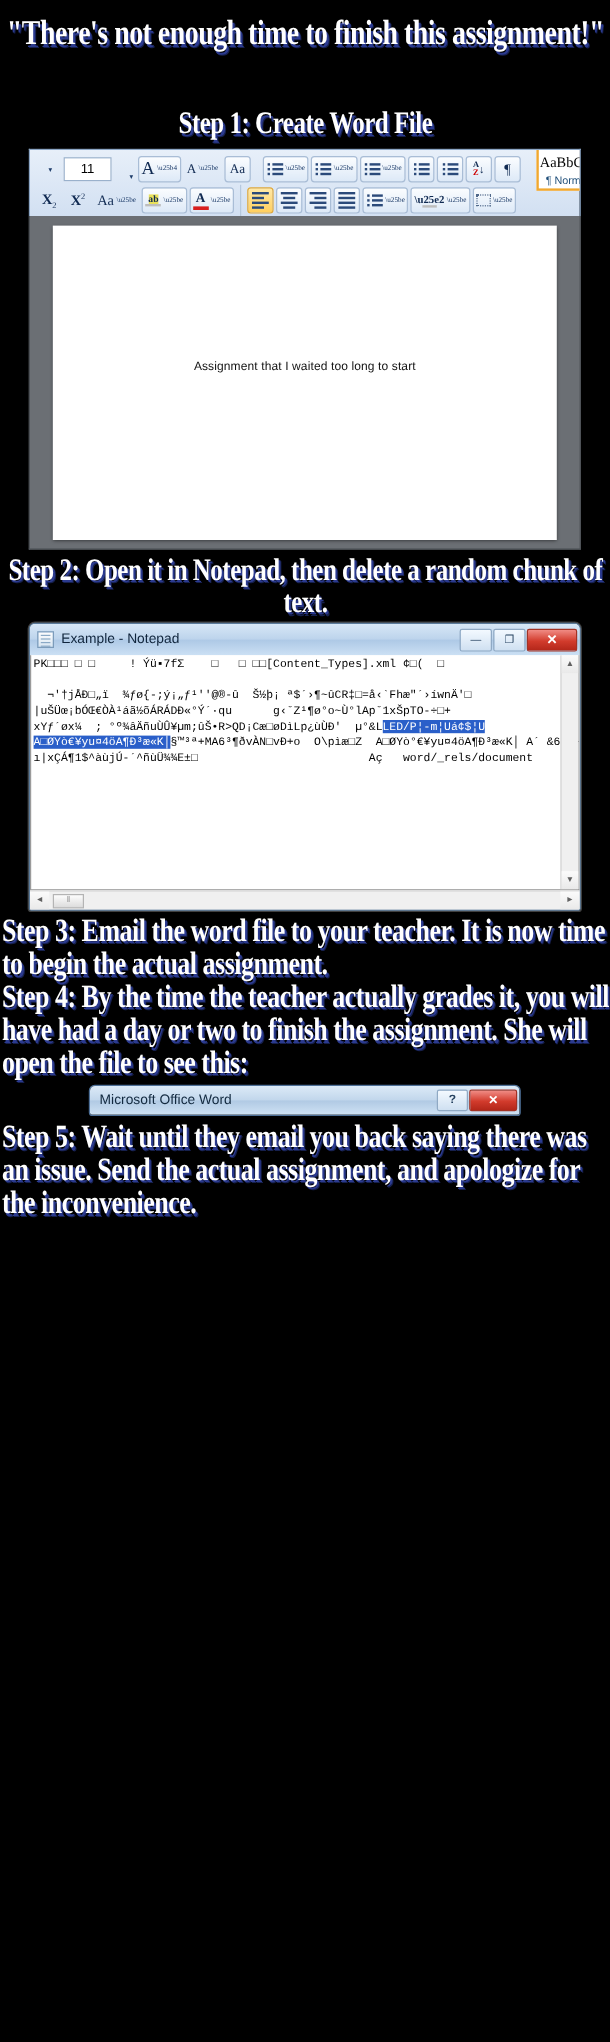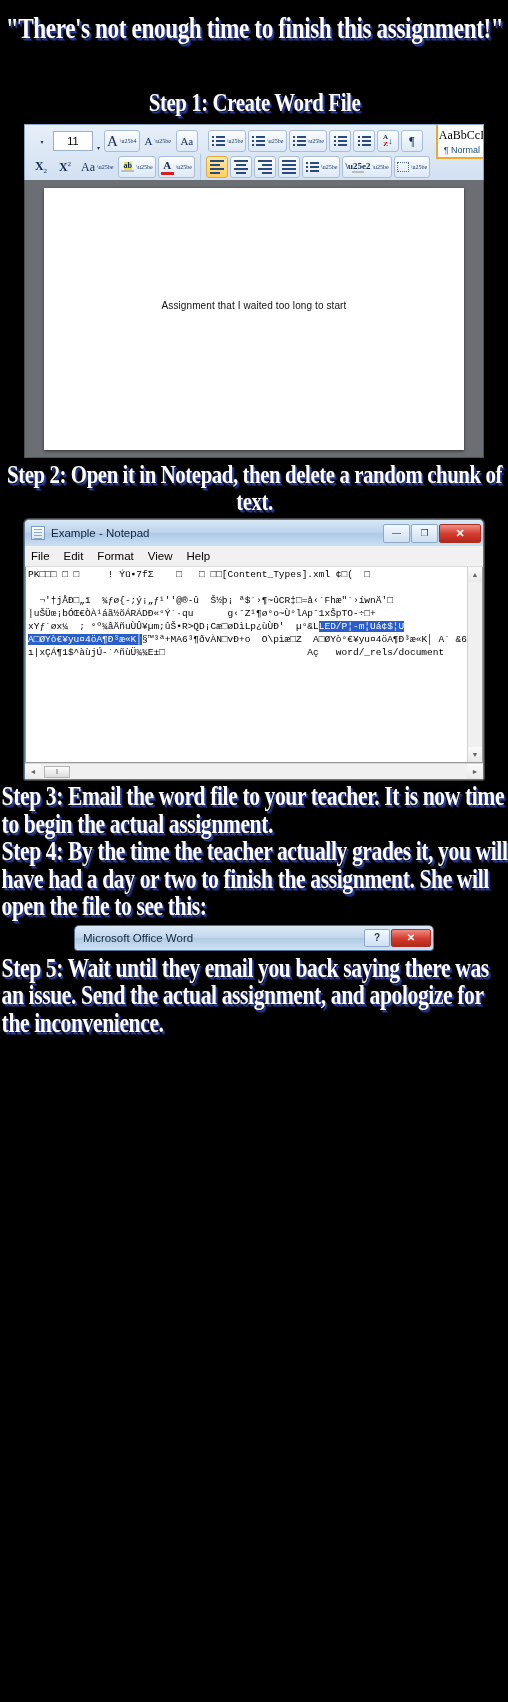--- a/index.html
+++ b/index.html
@@ -95,21 +95,21 @@
     border: 1px solid #9ab1cc;
     background: #fff;
     display: inline-flex;
     align-items: center;
     justify-content: center;
     font-size: 11px;
     font-family: "Liberation Sans", sans-serif;
     color: #000;
     margin-right: 2px;
   }
-  .sizewrap { display: inline-flex; align-items: flex-end; margin-right: 3px; }
+  .sizewrap { display: inline-flex; align-items: flex-end; margin-right: 3px; gap: 11px; }
   .grow { font-size: 15px; font-family: "Liberation Serif", serif; }
   .shrink { font-size: 11px; font-family: "Liberation Serif", serif; }
   .sup-chars { font-family: "Liberation Serif", serif; font-size: 12px; }
   .red-underline {
     display: block; height: 3px; background: #d81f1f; width: 13px; margin-top: 1px;
   }
   .yellow-bar { display:block; height:3px; background:#e9e15a; width:13px; }
   .hl-a { display:inline-flex; flex-direction:column; align-items:center; line-height:1; }
   .list-ico { display:inline-block; width:14px; }
   .list-ico i {
@@ -617,27 +617,20 @@
 
 <div class="notepad">
   <div class="np-title">
     <span class="np-icon"></span>
     <span class="np-title-text">Example - Notepad</span>
     <span class="np-ctrls">
       <span class="np-ctrl">—</span>
       <span class="np-ctrl">❐</span>
       <span class="np-ctrl close">✕</span>
     </span>
-  </div>
-  <div class="np-menu">
-    <span>File</span>
-    <span>Edit</span>
-    <span>Format</span>
-    <span>View</span>
-    <span>Help</span>
   </div>
   <div class="np-body">
     <div class="np-text"><span>PK□□□ □ □     ! Ýü▪7fƩ    □   □ □□[Content_Types].xml ¢□(  □</span>
 <span></span>
 <span>  ¬'†jÅÐ□„ï  ¾ƒø{-;ý¡„ƒ¹''@®-û  Š½þ¡ ª$´›¶~ûCR‡□=å‹`Fhæ"´›íwnÄ'□</span>
 <span>|uŠÜœ¡bÓŒ€ÒÀ¹áã½õÁRÁDÐ«°Ý´·qu      g‹ˇZ¹¶ø°o~Ù°lApˇ1xŠpTO-÷□+</span>
 <span>xYƒ´øx¼  ; °º¾âÄñuÙÛ¥µm;ûŠ•R&gt;QD¡Cæ□øDìLp¿ùÙÐ'  µ°&amp;L</span><span class="sel">LED/P¦-m¦Uá¢$¦U</span>
 <span class="sel">A□ØYò€¥yu¤4öA¶Ð³æ«K│</span><span>§™³ª+MA6³¶ðvÀN□vÐ+o  O\pìæ□Z  A□ØYò°€¥yu¤4öA¶Ð³æ«Κ│ A´ &amp;6:d¹ç÷ñýùá?Rò</span>
 <span>ı|xÇÁ¶1$^àùjÚ-´^ñùÜ¾¾E±□                         Aç   word/_rels/document</span></div>
     <div class="np-vscroll">

